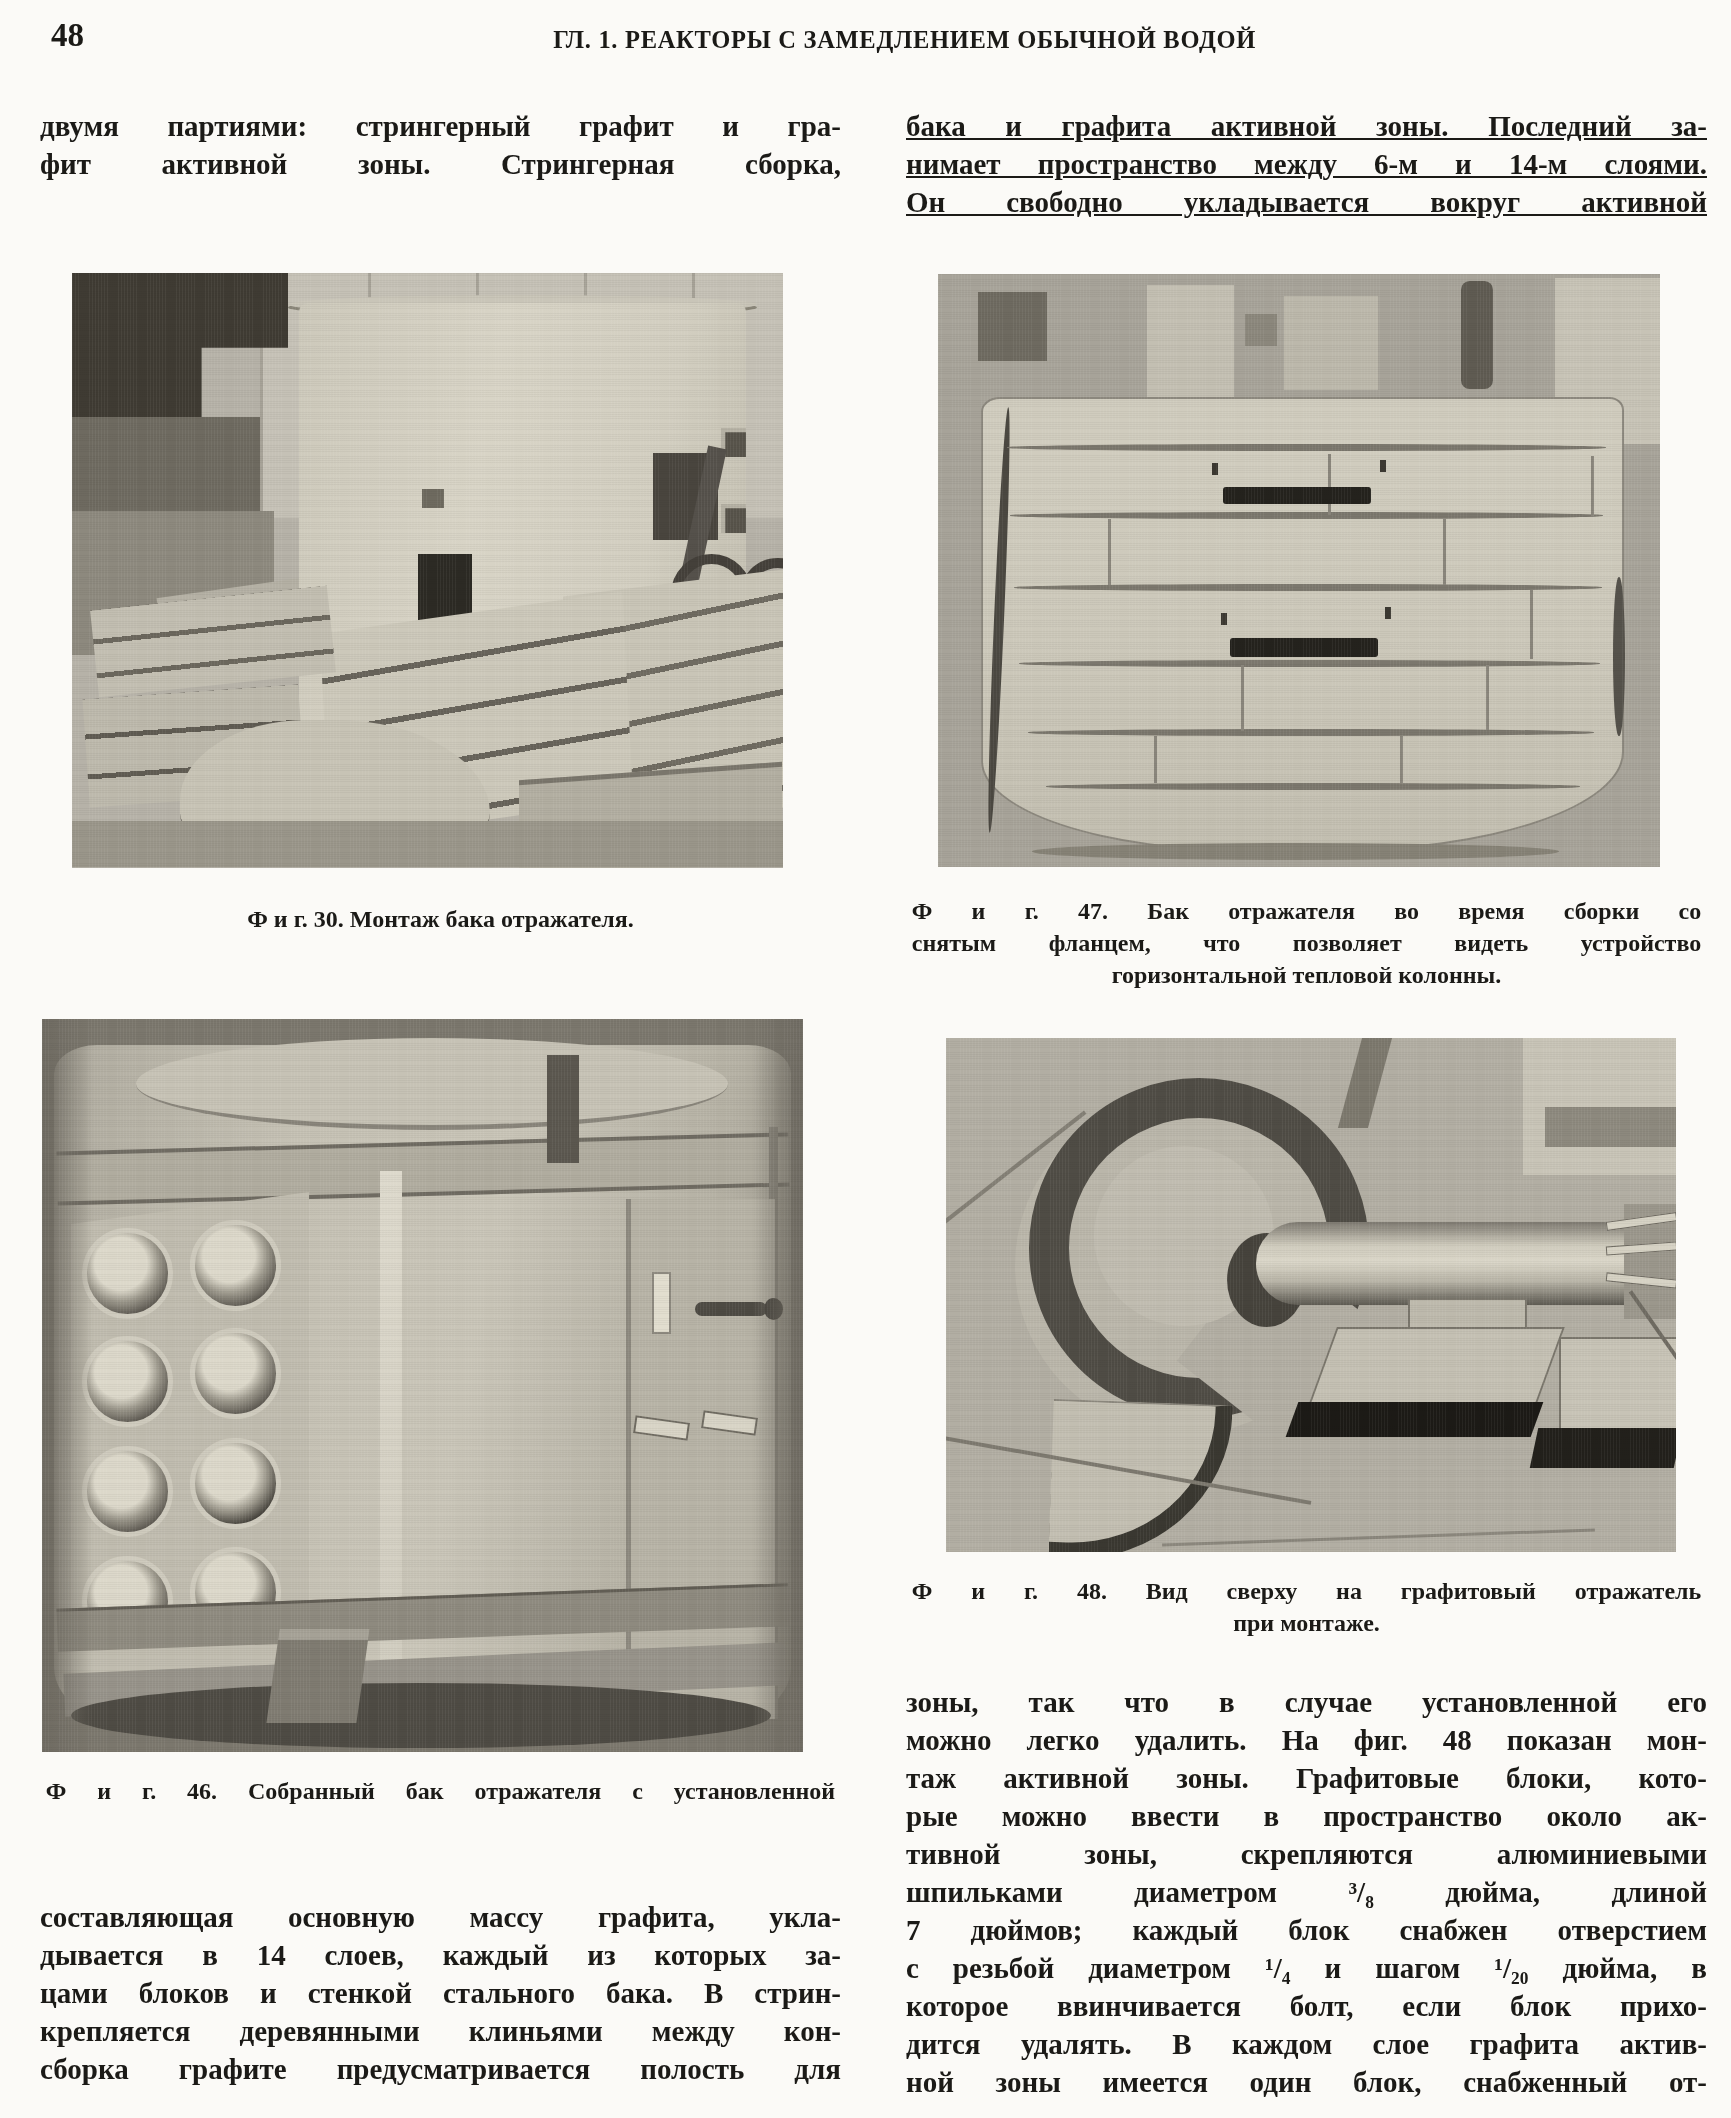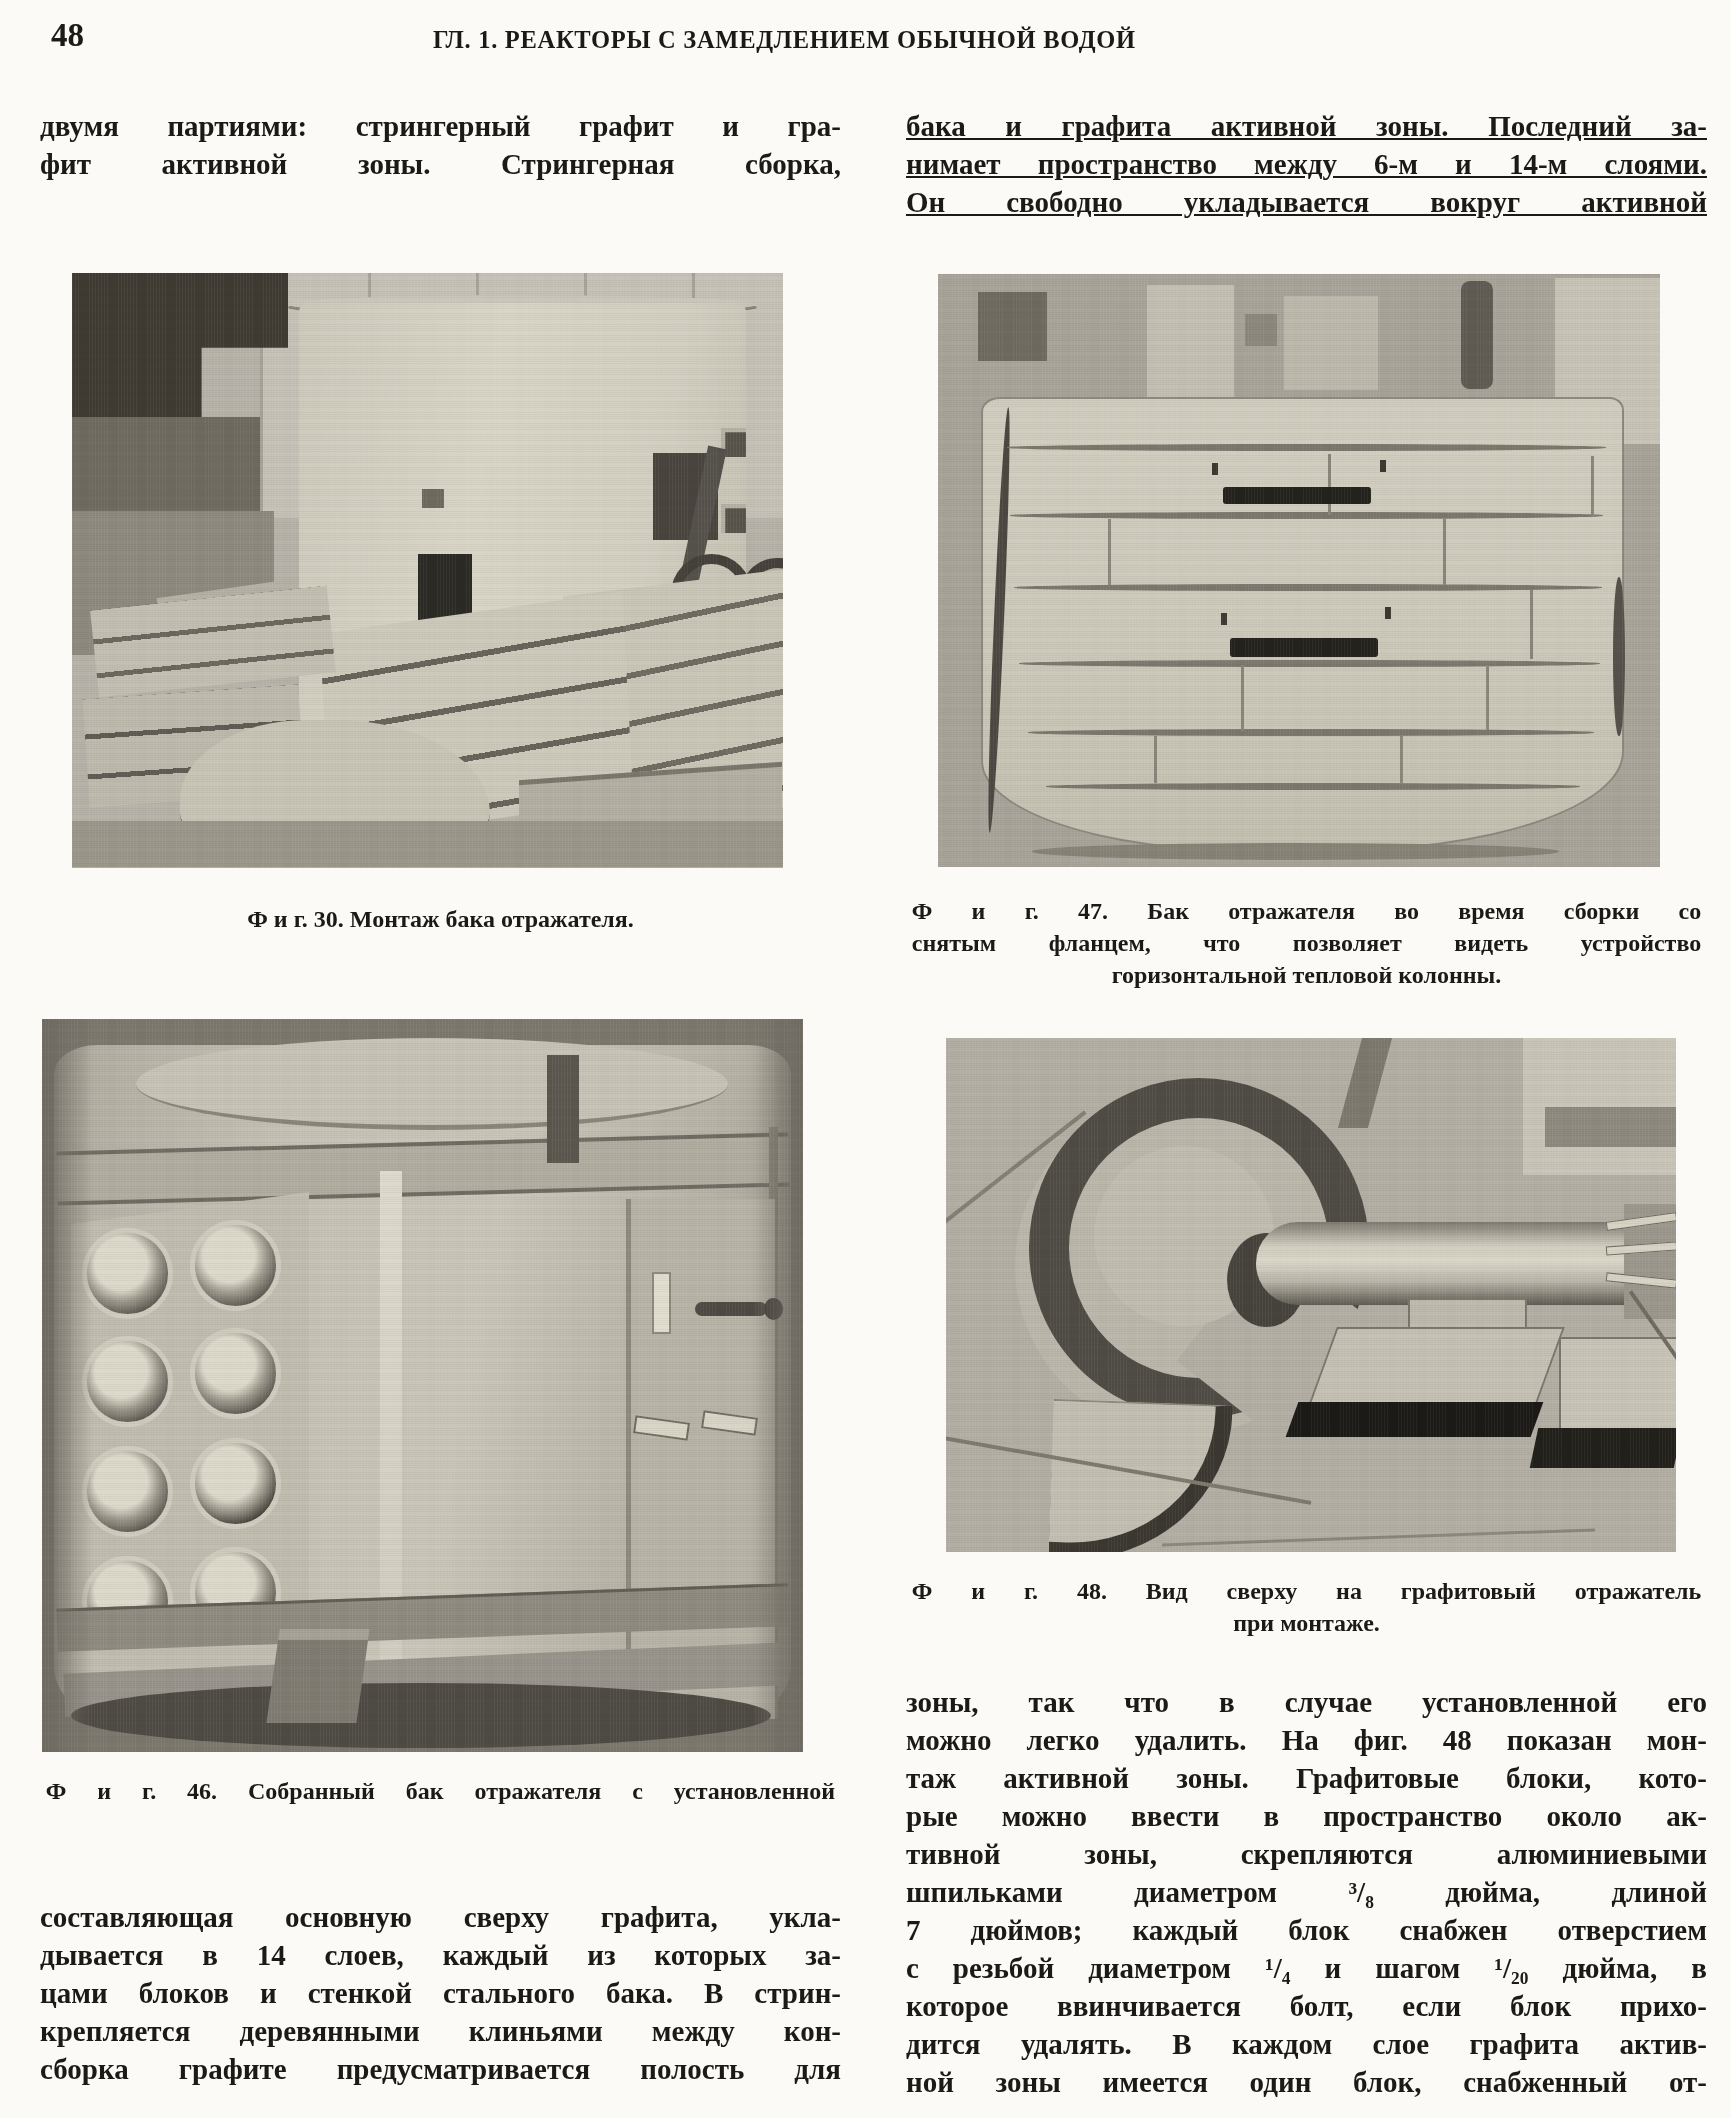--- a/index.html
+++ b/index.html
@@ -1,21 +1,21 @@
 <!DOCTYPE html>
 <html lang="ru" style="font-size:11.5px"><head>
 <meta charset="utf-8">
 <style>
   html,body{margin:0;padding:0;background:#dedede;}
   .page{
     position:relative;width:1732px;height:2119px;background:#fbfaf7;
     font-family:"Liberation Serif","DejaVu Serif",serif;color:#1b1a17;overflow:hidden;
   }
   .pagenum{position:absolute;left:51px;top:17.3px;font-size:33px;font-weight:bold;}
-  .runhead{position:absolute;left:433px;top:26px;width:823px;text-align:left;
+  .runhead{position:absolute;left:433px;top:26px;width:823px;text-align:right;
     font-size:24.5px;font-weight:bold;letter-spacing:0.7px;white-space:nowrap;}
   .col{position:absolute;top:0;height:100%;width:801px;}
   .col.left{left:40px;}
   .col.right{left:906px;}
   .para{position:absolute;left:0;width:100%;}
   .line{font-size:29px;line-height:38px;font-weight:bold;text-align:justify;text-align-last:justify;height:38px;overflow:visible;}
   .ind{text-indent:40px;}
   .cap{position:absolute;left:0;width:100%;}
   .capline{font-size:24px;line-height:32px;font-weight:bold;height:32px;}
   .cap-c{text-align:center;text-align-last:center;}
@@ -111,21 +111,21 @@
       <div style="left:0;top:0;width:51px;height:100%;background:linear-gradient(90deg,#6f6b62,rgba(111,107,98,0));"></div>
       <div style="left:710px;top:0;width:51px;height:100%;background:linear-gradient(270deg,#6f6b62,rgba(111,107,98,0));"></div>
       <div class="grain"></div>
     </div>
 
     <div class="cap" style="top:1775px;">
       <div class="capline cap-j">Ф и г. 46. Собранный бак отражателя с установленной</div>
     </div>
 
     <div class="para" style="top:1898px;">
-      <div class="line" style="line-height:38px;height:38px;">составляющая основную сверху графита, укла-</div>
+      <div class="line" style="line-height:38px;height:38px;">составляющая основную массу графита, укла-</div>
       <div class="line" style="line-height:38px;height:38px;">дывается в 14 слоев, каждый из которых за-</div>
       <div class="line" style="line-height:38px;height:38px;">цами блоков и стенкой стального бака. В стрин-</div>
       <div class="line" style="line-height:38px;height:38px;">крепляется деревянными клиньями между кон-</div>
       <div class="line" style="line-height:38px;height:38px;">сборка графите предусматривается полость для</div>
     </div>
   </div>
 
   <div class="col right">
 
     <div class="para" style="top:107px;text-decoration:underline;">

